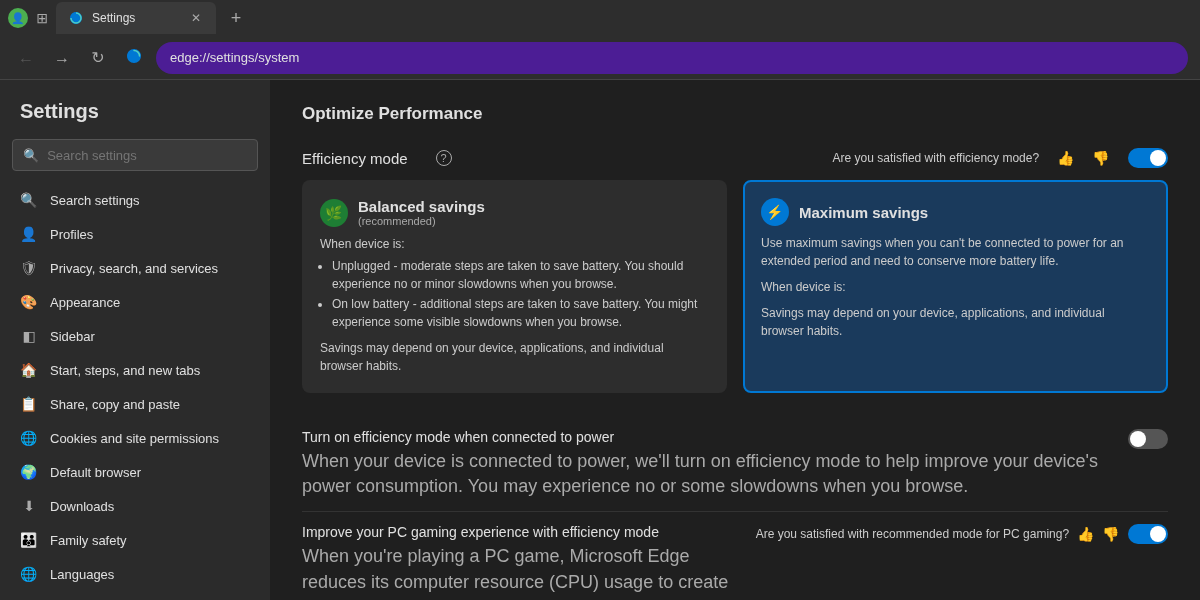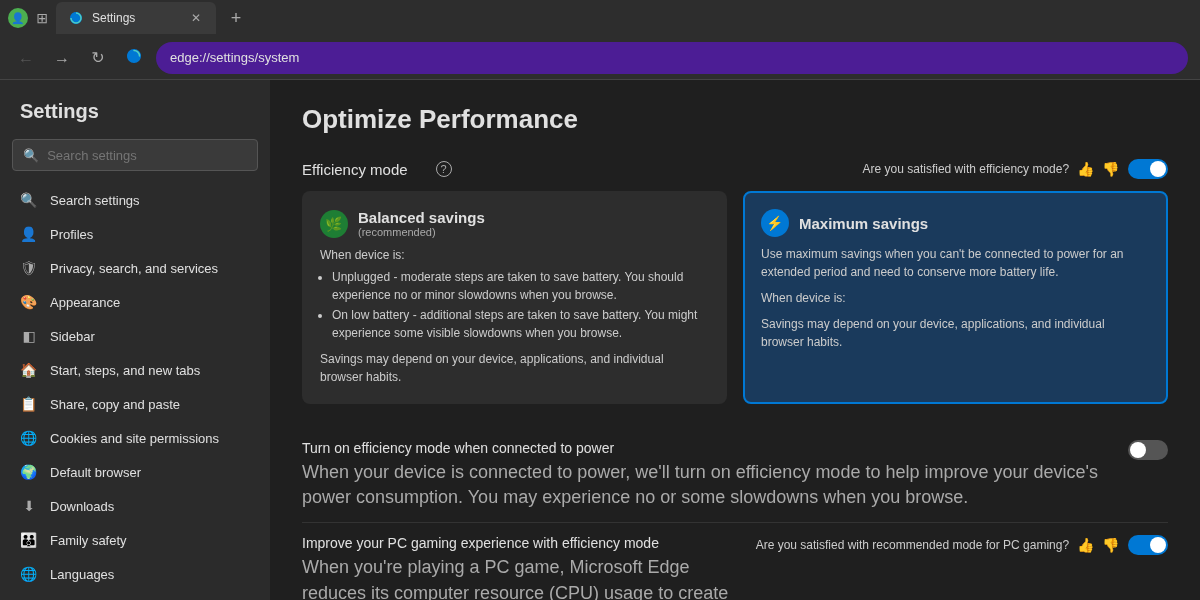--- a/index.html
+++ b/index.html
@@ -33,27 +33,27 @@
     .search-box { margin: 0 12px 12px; background: #3a3a3a; border-radius: 4px; display: flex; align-items: center; padding: 0 10px; height: 32px; gap: 8px; border: 1px solid #555; }
     .search-box input { background: transparent; border: none; outline: none; color: #e0e0e0; font-size: 13px; flex: 1; }
     .search-icon { color: #aaa; font-size: 13px; }
 
     .sidebar-item { display: flex; align-items: center; padding: 8px 16px; gap: 12px; cursor: pointer; border-radius: 4px; margin: 0 4px; }
     .sidebar-item-icon { width: 18px; height: 18px; display: flex; align-items: center; justify-content: center; color: #aaa; font-size: 14px; flex-shrink: 0; }
     .sidebar-item-label { font-size: 13px; color: #e0e0e0; }
 
     
     .content { flex: 1; background: #1f1f1f; overflow-y: auto; padding: 24px 32px; }
-    .page-title { font-size: 26px; font-weight: 600; margin-bottom: 24px; color: #e0e0e0; }
+    .page-title { font-size: 17px; font-weight: 600; margin-bottom: 24px; color: #e0e0e0; }
 
     .section-header { display: flex; align-items: center; gap: 8px; margin-bottom: 16px; }
     .section-title { font-size: 15px; font-weight: 500; }
     .help-icon { width: 16px; height: 16px; border-radius: 50%; border: 1px solid #aaa; display: flex; align-items: center; justify-content: center; font-size: 11px; color: #aaa; cursor: pointer; }
 
-    .feedback-row { display: flex; align-items: center; gap: 8px; font-size: 12px; color: #ccc; }
+    .feedback-row { display: flex; align-items: center; gap: 18px; font-size: 12px; color: #ccc; }
     .feedback-icon { font-size: 14px; color: #aaa; cursor: pointer; }
 
     
     .cards-row { display: flex; gap: 16px; margin-bottom: 24px; }
     .card { flex: 1; background: #2d2d2d; border-radius: 8px; padding: 16px; border: 2px solid transparent; cursor: pointer; }
     .card.selected { border-color: #0078d4; background: #1a3a5c; }
     .card-header { display: flex; align-items: center; gap: 10px; margin-bottom: 8px; }
     .card-icon { width: 28px; height: 28px; border-radius: 50%; display: flex; align-items: center; justify-content: center; font-size: 14px; }
     .card-icon.green { background: #1e7e34; }
     .card-icon.blue { background: #0078d4; }

